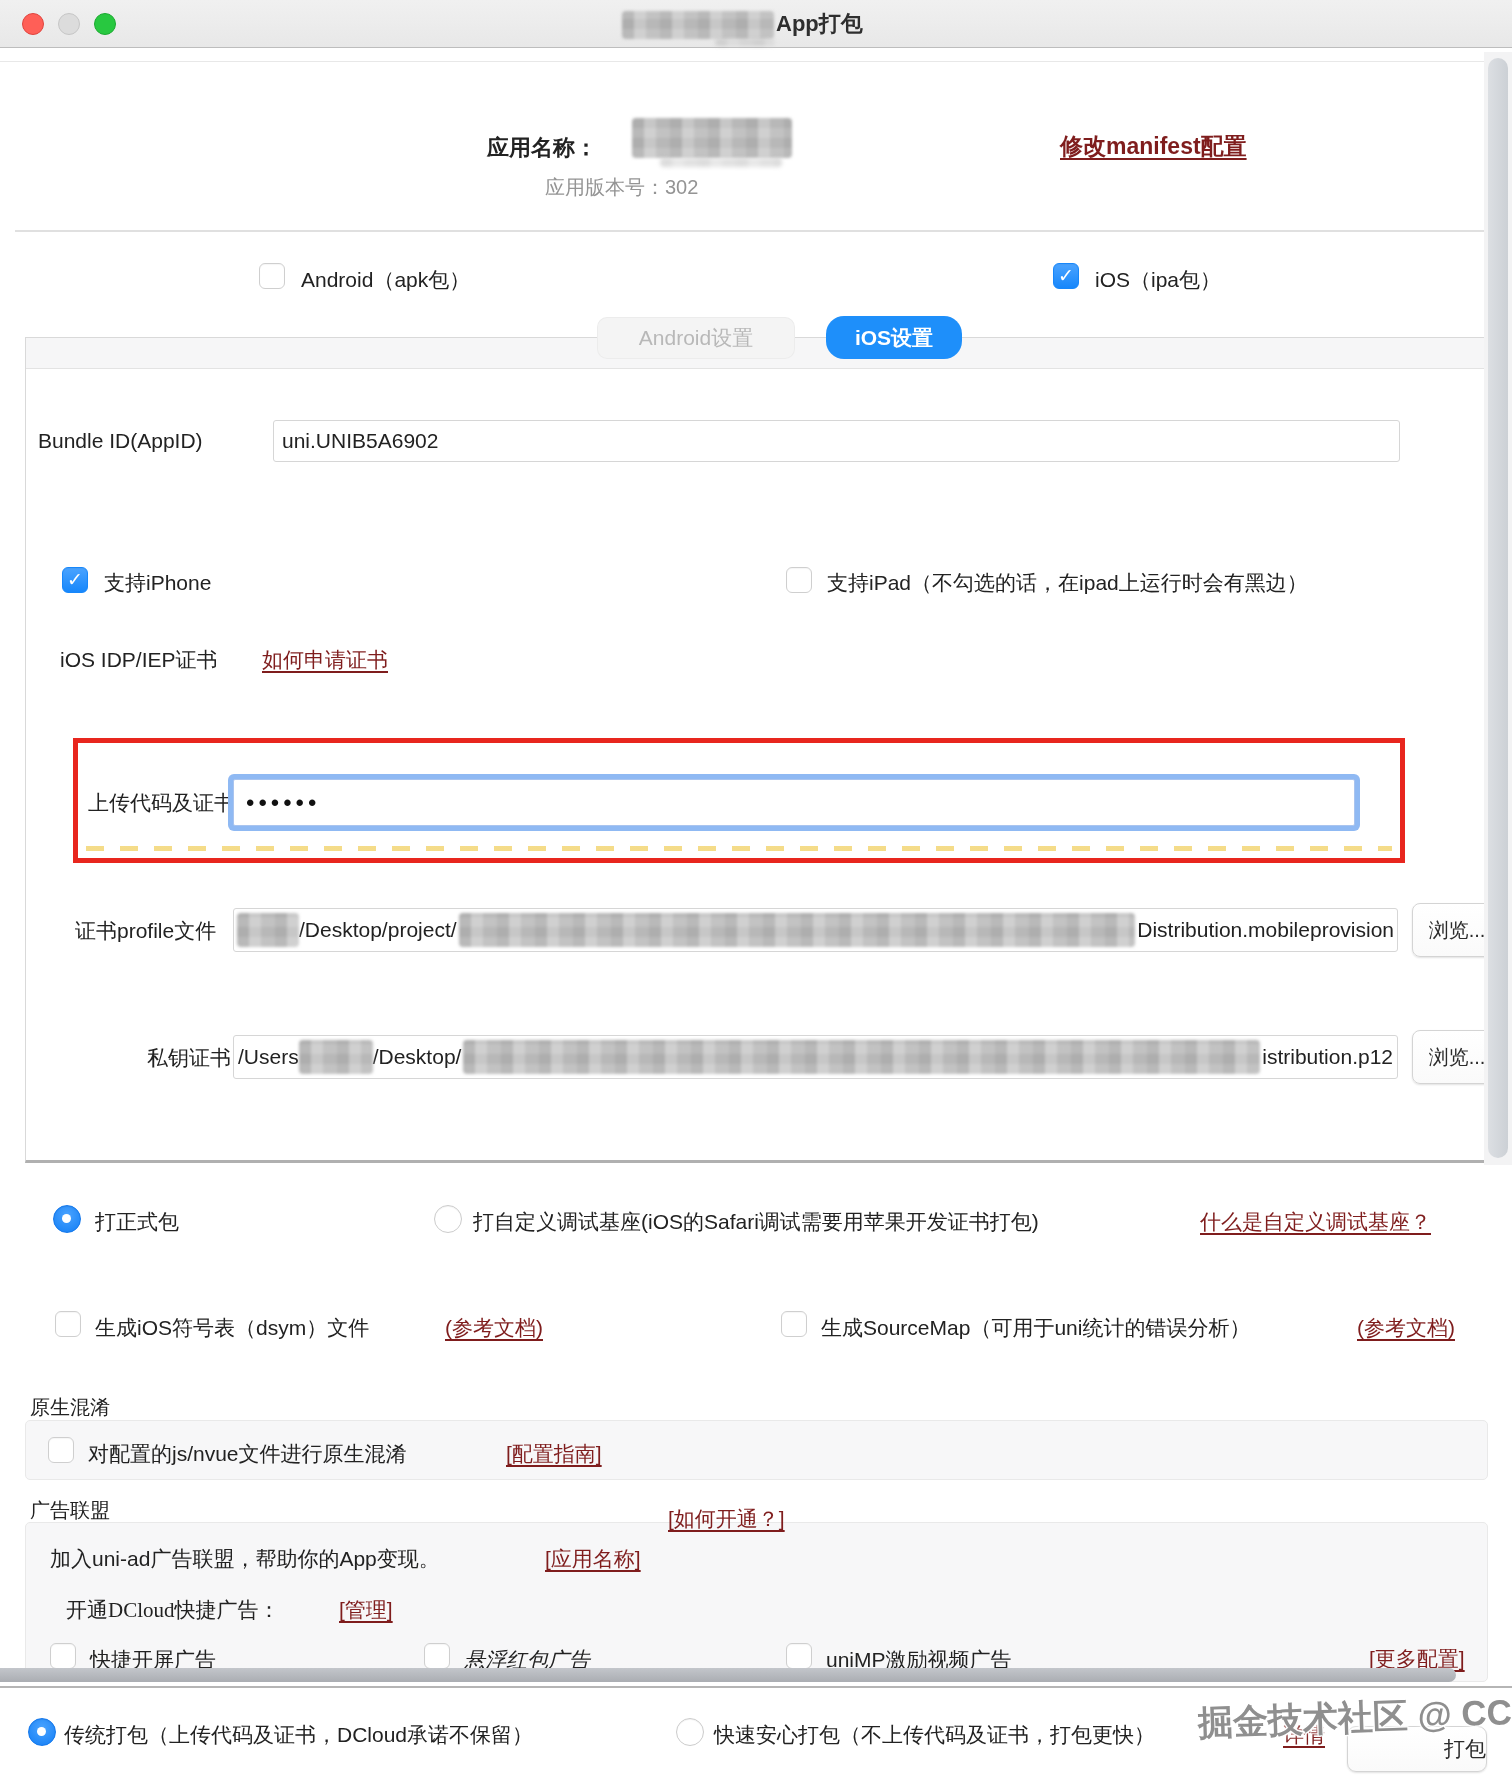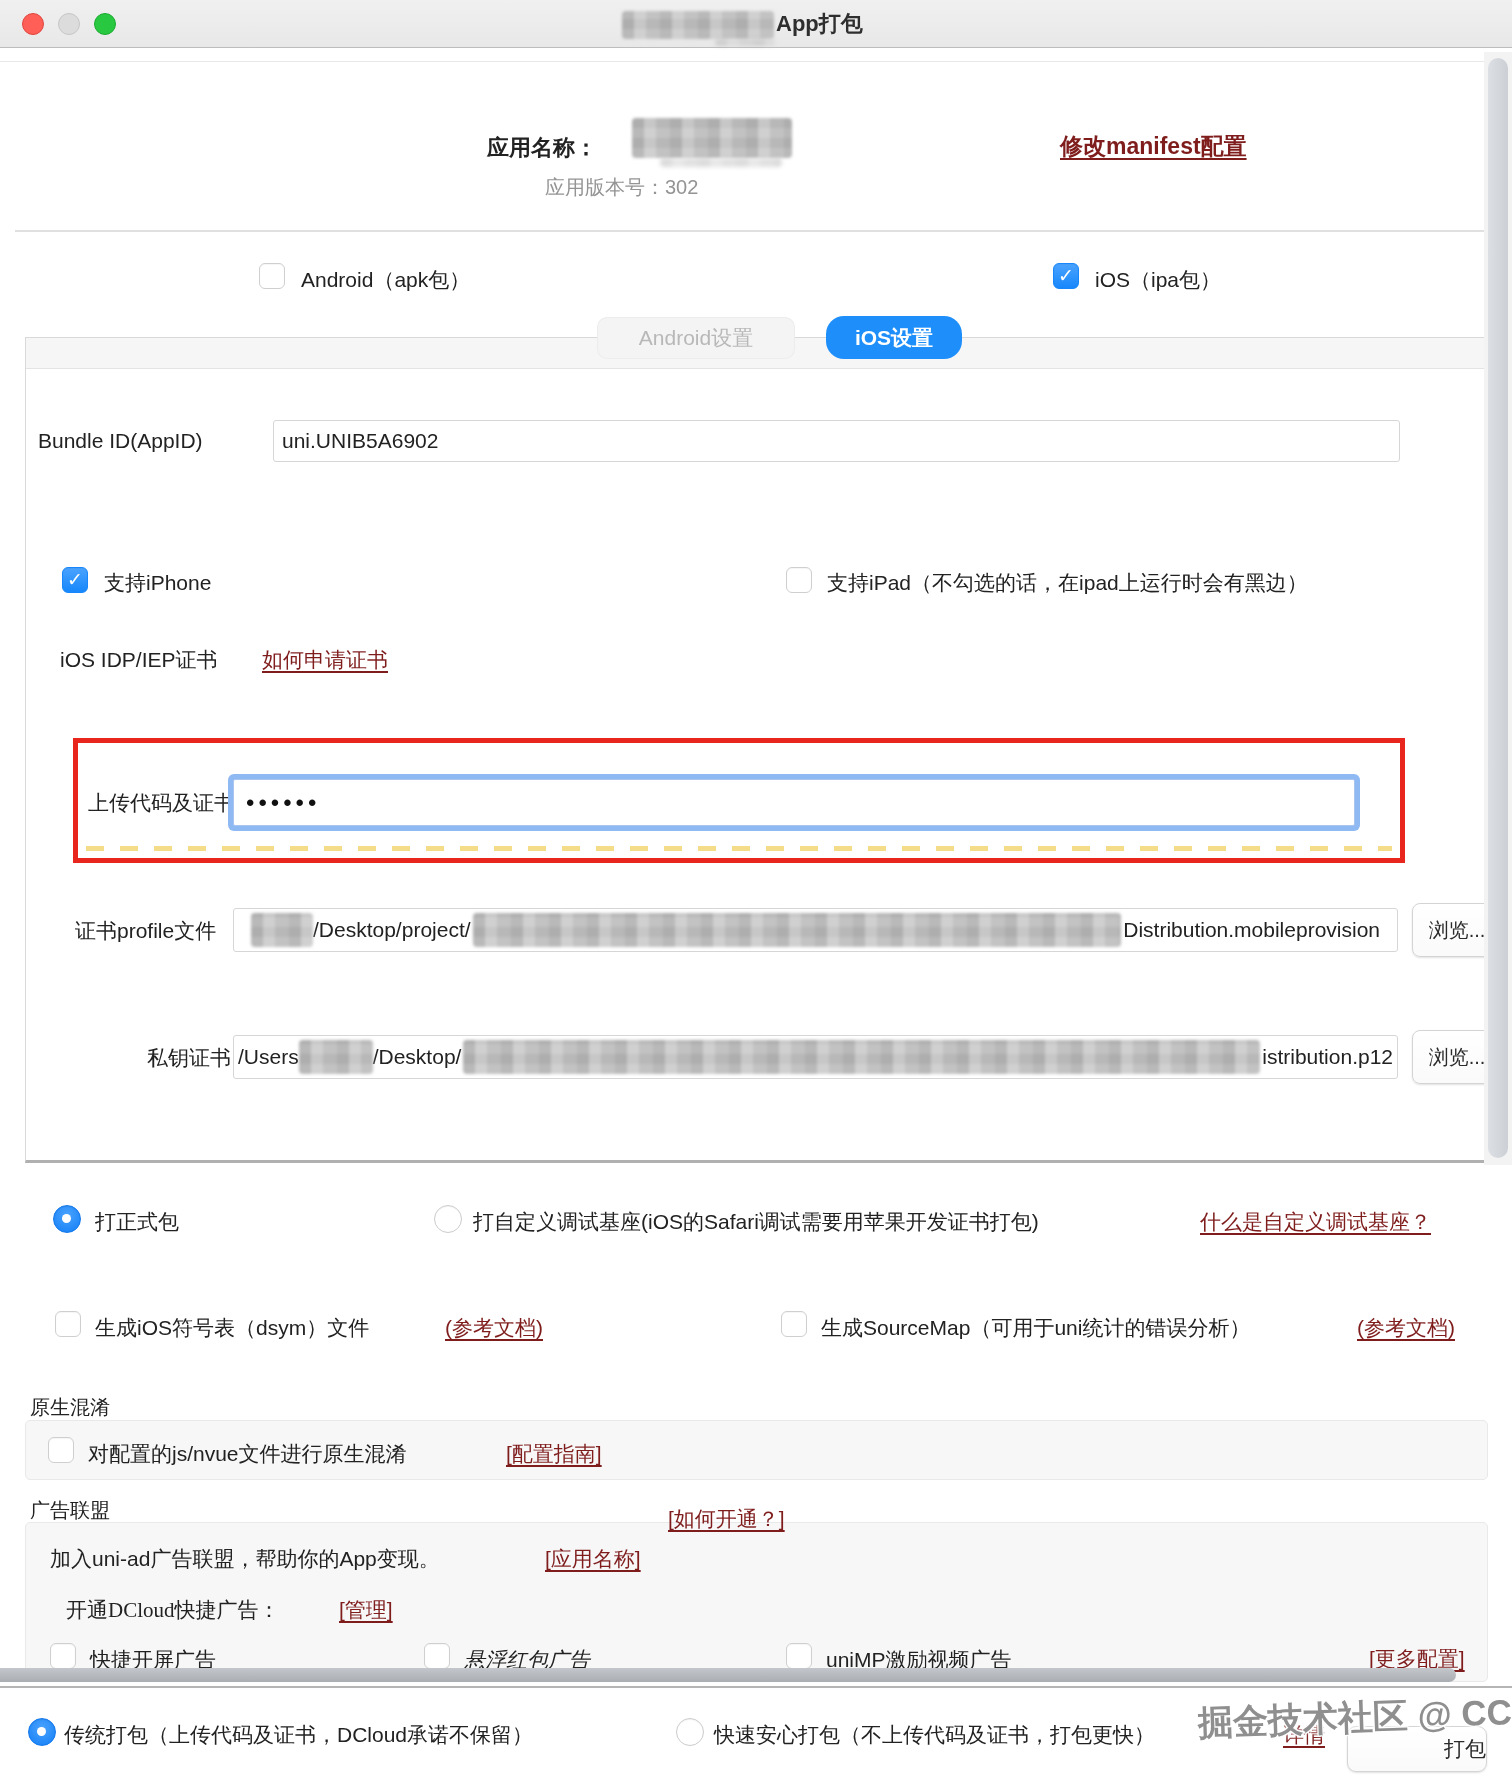--- a/index.html
+++ b/index.html
@@ -144,21 +144,21 @@
   <div class="lbl" style="left:60px;top:646px;z-index:2;">iOS IDP/IEP证书</div>
   <div class="link" style="left:262px;top:646px;z-index:2;">如何申请证书</div>
 
   <div class="red-box">
     <div class="yellow-dash"></div>
   </div>
   <div class="lbl" style="left:88px;top:789px;z-index:3;">上传代码及证书</div>
   <div class="pw-input">••••••</div>
 
   <div class="lbl" style="left:75px;top:917px;z-index:2;">证书profile文件</div>
-  <div class="text-input" style="left:233px;top:908px;width:1165px;height:44px;padding:0 17px;">
+  <div class="text-input" style="left:233px;top:908px;width:1165px;height:44px;padding:0 3px;">
     <span class="censor path-censor" style="width:62px;"></span>
     <span>/Desktop/project/</span>
     <span class="censor path-censor grow"></span>
     <span>Distribution.mobileprovision</span>
   </div>
   <div class="btn" style="left:1412px;top:903px;width:90px;height:54px;line-height:52px;">浏览...</div>
 
   <div class="lbl" style="left:147px;top:1044px;z-index:2;">私钥证书</div>
   <div class="text-input" style="left:233px;top:1035px;width:1165px;height:44px;padding:0 4px;">
     <span>/Users</span>

